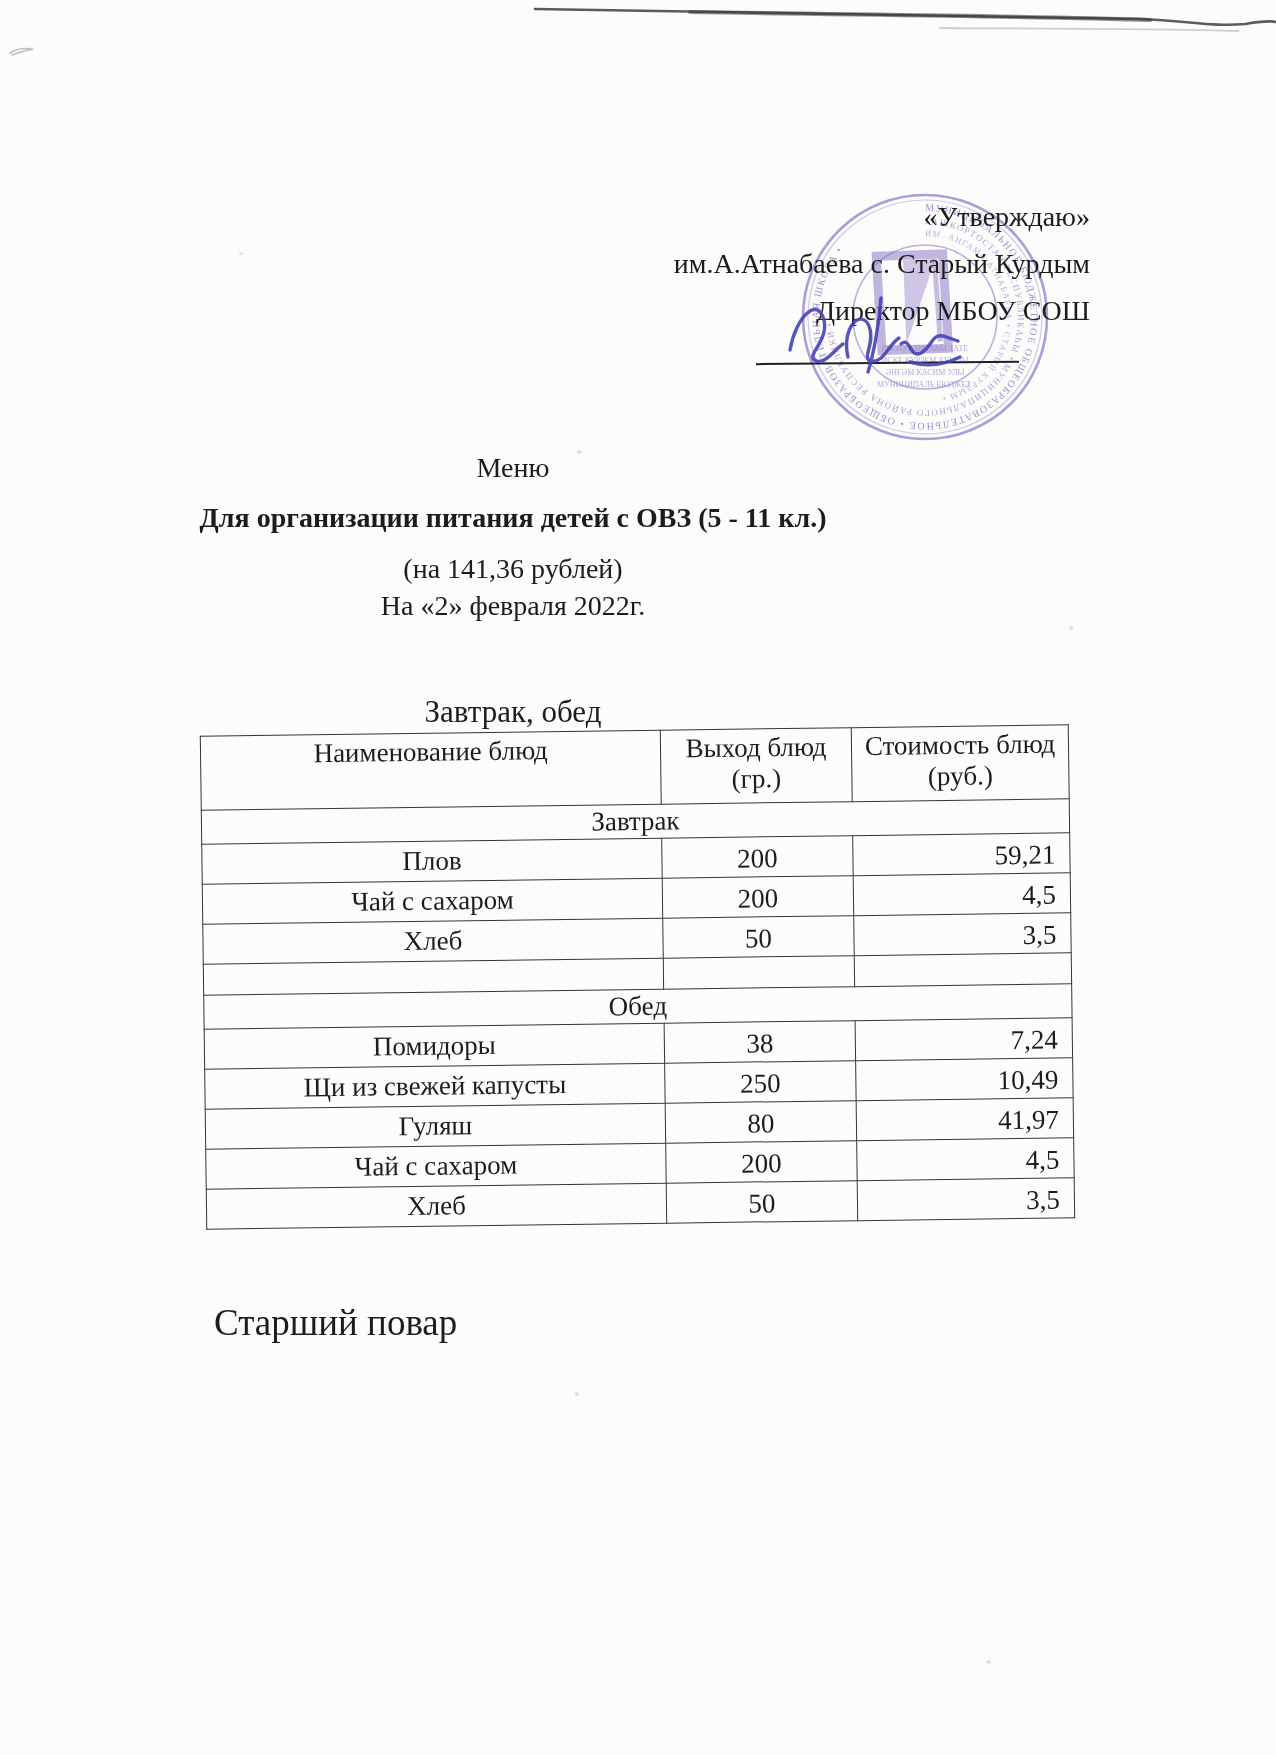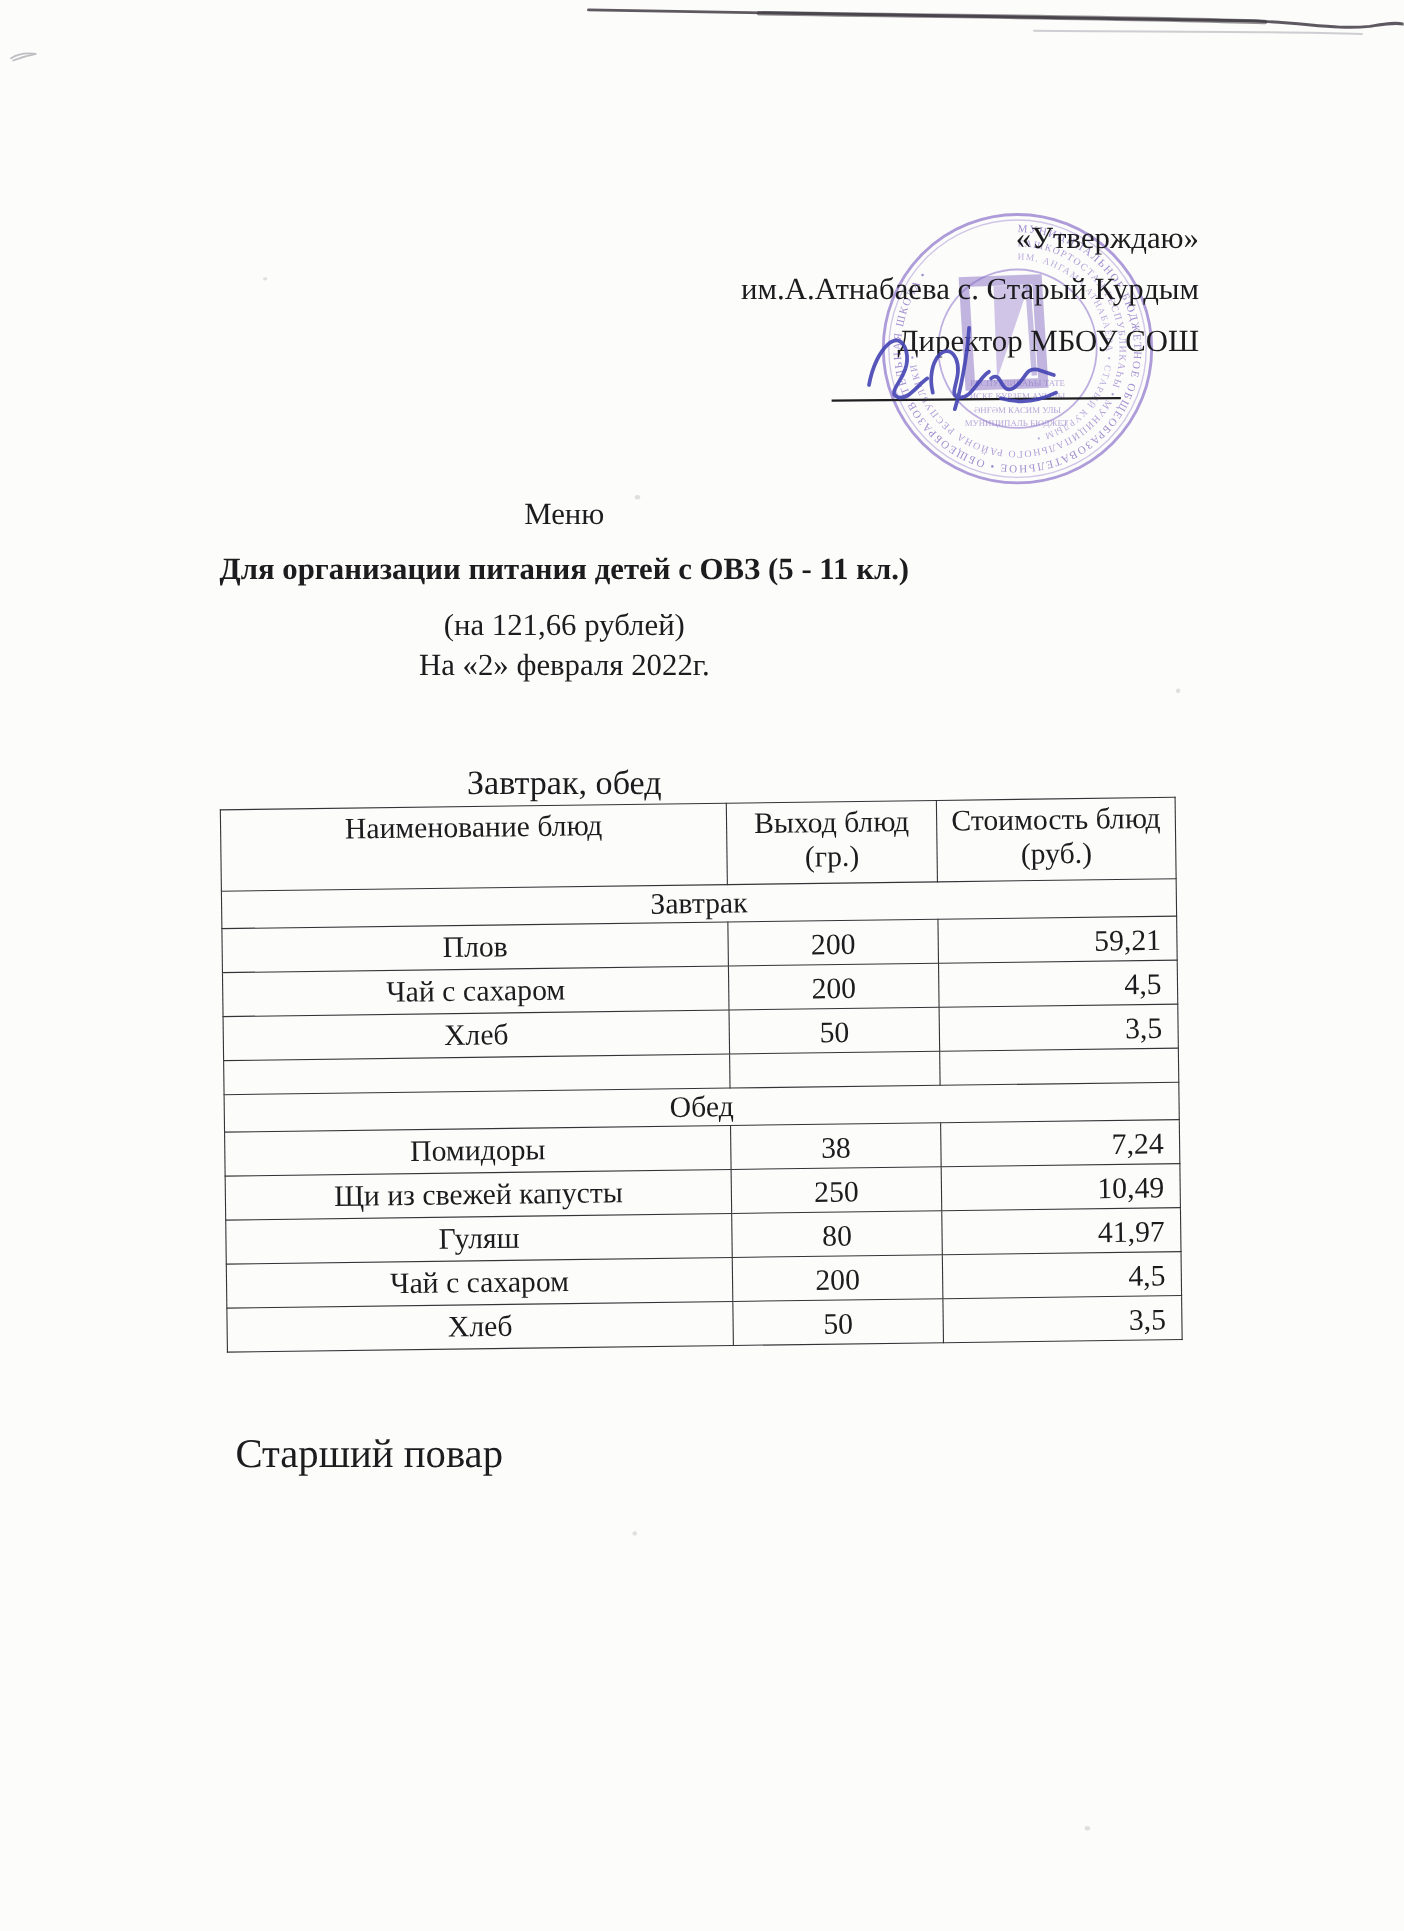--- a/index.html
+++ b/index.html
@@ -115,21 +115,21 @@
     <path d="M 30 64 C 36 30, 58 10, 64 34 C 69 56, 44 70, 56 75 C 66 78, 75 63, 83 58"></path>
     <path d="M 88 71 C 81 42, 101 22, 109 40 C 116 56, 101 73, 111 75 C 123 78, 129 58, 139 52"></path>
     <path d="M 121 12 C 119 40, 113 70, 108 86"></path>
     <path d="M 141 58 C 151 50, 149 73, 161 67 C 173 60, 171 48, 183 50 L 198 55"></path>
     <path d="M 150 76 C 170 82, 186 78, 200 71"></path>
   </g>
 </svg>
 
 <div class="center-line" style="top:452px;">Меню</div>
 <div class="center-line" style="top:502px;font-weight:bold;">Для организации питания детей с ОВЗ (5 - 11 кл.)</div>
-<div class="center-line" style="top:553px;">(на 121,66 рублей)</div>
+<div class="center-line" style="top:553px;">(на 141,36 рублей)</div>
 <div class="center-line" style="top:590px;">На «2» февраля 2022г.</div>
 <div class="center-line" style="top:694px;font-size:31px;">Завтрак, обед</div>
 
 <table class="menu-table">
   <colgroup>
       <col class="col-name">
       <col class="col-weight">
       <col class="col-price">
     </colgroup>
   <tbody>

